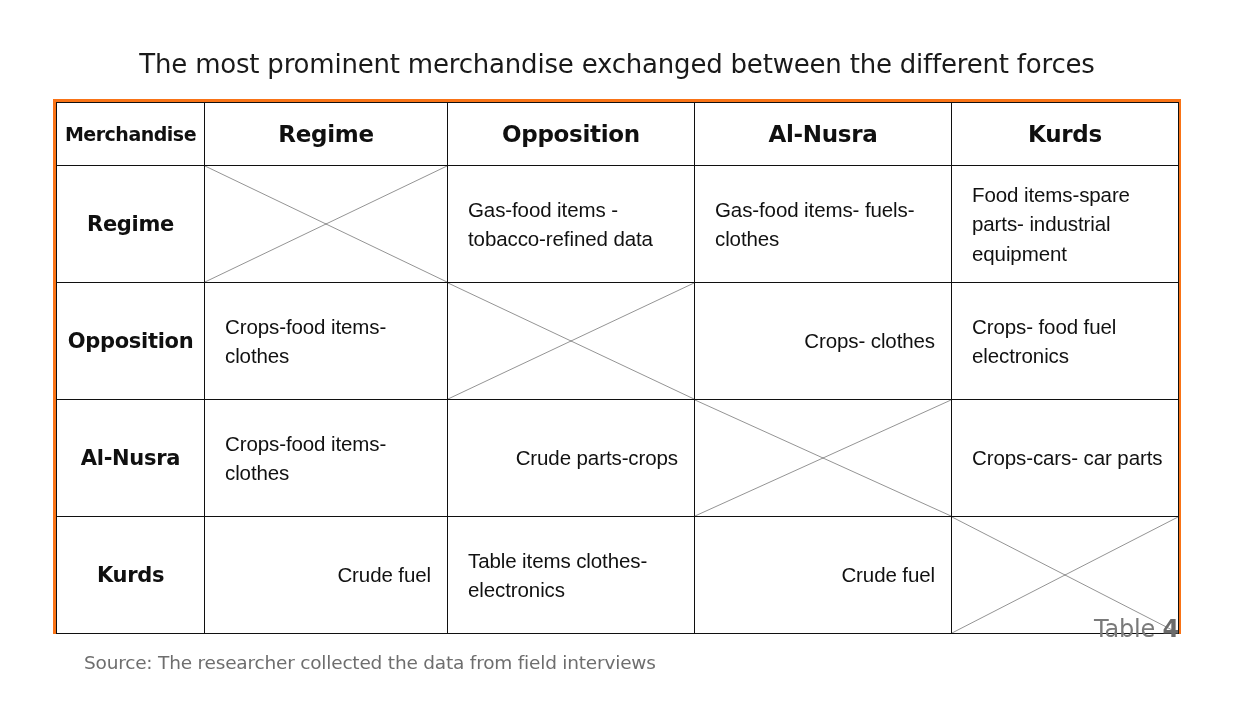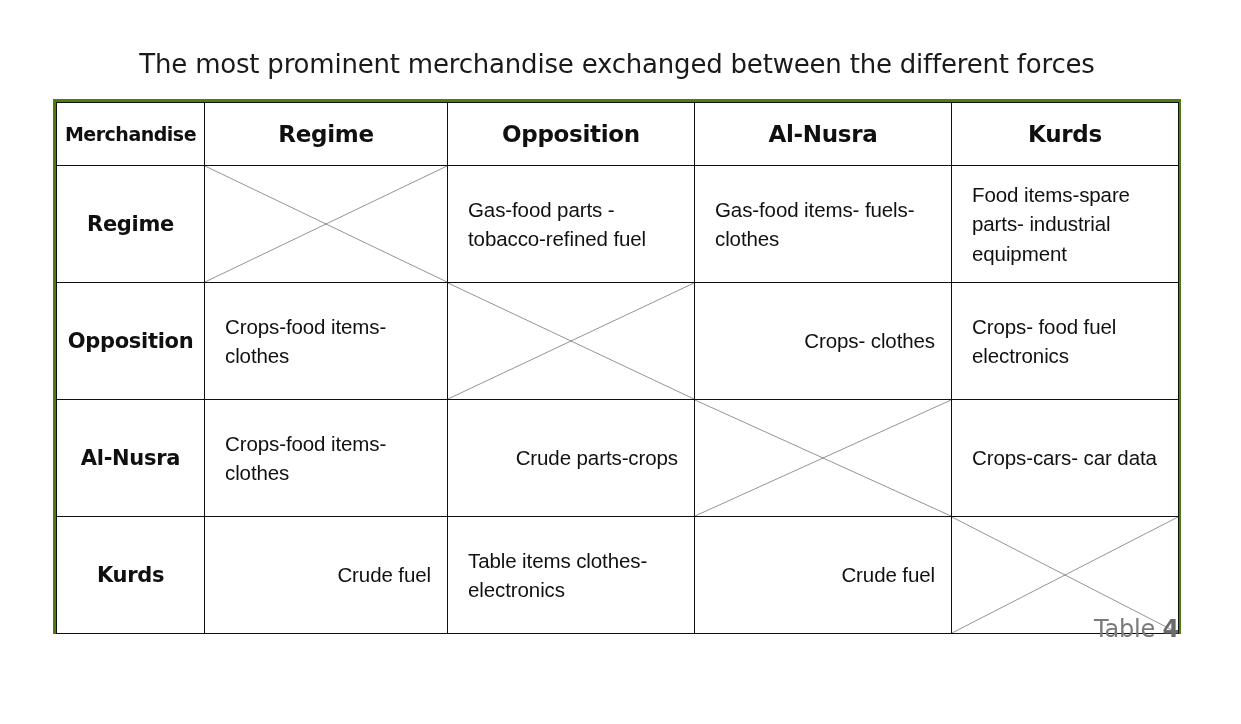--- a/index.html
+++ b/index.html
@@ -40,21 +40,21 @@
     white-space: nowrap;
   }
 
   
   #table-wrap {
     position: absolute;
     left: 53px;
     top: 99px;
     width: 1128px;
     height: 535px;
-    border: 3px solid #4d7c0f;
+    border: 3px solid #f97316;
     box-sizing: border-box;
     background: #ffffff;
   }
 
   table.matrix {
     border-collapse: collapse;
     table-layout: fixed;
     width: 100%;
     height: 100%;
   }
@@ -182,21 +182,21 @@
 
         <tr class="body-row">
           <td class="rowhdr">Regime</td>
           <td class="cell crossed">
             <svg class="cross" viewBox="0 0 100 100" preserveAspectRatio="none">
               <line x1="0" y1="0" x2="100" y2="100" stroke="#101010" stroke-width="0.45" vector-effect="non-scaling-stroke"></line>
               <line x1="0" y1="100" x2="100" y2="0" stroke="#101010" stroke-width="0.45" vector-effect="non-scaling-stroke"></line>
             </svg>
           </td>
           <td class="cell">
-            <span class="ctext">Gas-food parts -tobacco-refined fuel</span>
+            <span class="ctext">Gas-food items -tobacco-refined data</span>
           </td>
           <td class="cell">
             <span class="ctext">Gas-food items- fuels- clothes</span>
           </td>
           <td class="cell">
             <span class="ctext">Food items-spare parts- industrial equipment</span>
           </td>
         </tr>
 
         <tr class="body-row">
@@ -226,21 +226,21 @@
           <td class="cell center">
             <span class="ctext">Crude parts-crops</span>
           </td>
           <td class="cell crossed">
             <svg class="cross" viewBox="0 0 100 100" preserveAspectRatio="none">
               <line x1="0" y1="0" x2="100" y2="100" stroke="#101010" stroke-width="0.45" vector-effect="non-scaling-stroke"></line>
               <line x1="0" y1="100" x2="100" y2="0" stroke="#101010" stroke-width="0.45" vector-effect="non-scaling-stroke"></line>
             </svg>
           </td>
           <td class="cell">
-            <span class="ctext">Crops-cars- car data</span>
+            <span class="ctext">Crops-cars- car parts</span>
           </td>
         </tr>
 
         <tr class="body-row">
           <td class="rowhdr">Kurds</td>
           <td class="cell center">
             <span class="ctext">Crude fuel</span>
           </td>
           <td class="cell">
             <span class="ctext">Table items clothes-electronics</span>
@@ -253,19 +253,20 @@
               <line x1="0" y1="0" x2="100" y2="100" stroke="#101010" stroke-width="0.45" vector-effect="non-scaling-stroke"></line>
               <line x1="0" y1="100" x2="100" y2="0" stroke="#101010" stroke-width="0.45" vector-effect="non-scaling-stroke"></line>
             </svg>
           </td>
         </tr>
 
       </tbody>
     </table>
   </div>
 
+  <div id="source">Source: The researcher collected the data from field interviews</div>
 
   <div id="table-number">
     <span>Table</span>
     <span class="num">4</span>
   </div>
 
 </div>
 
 </body></html>

